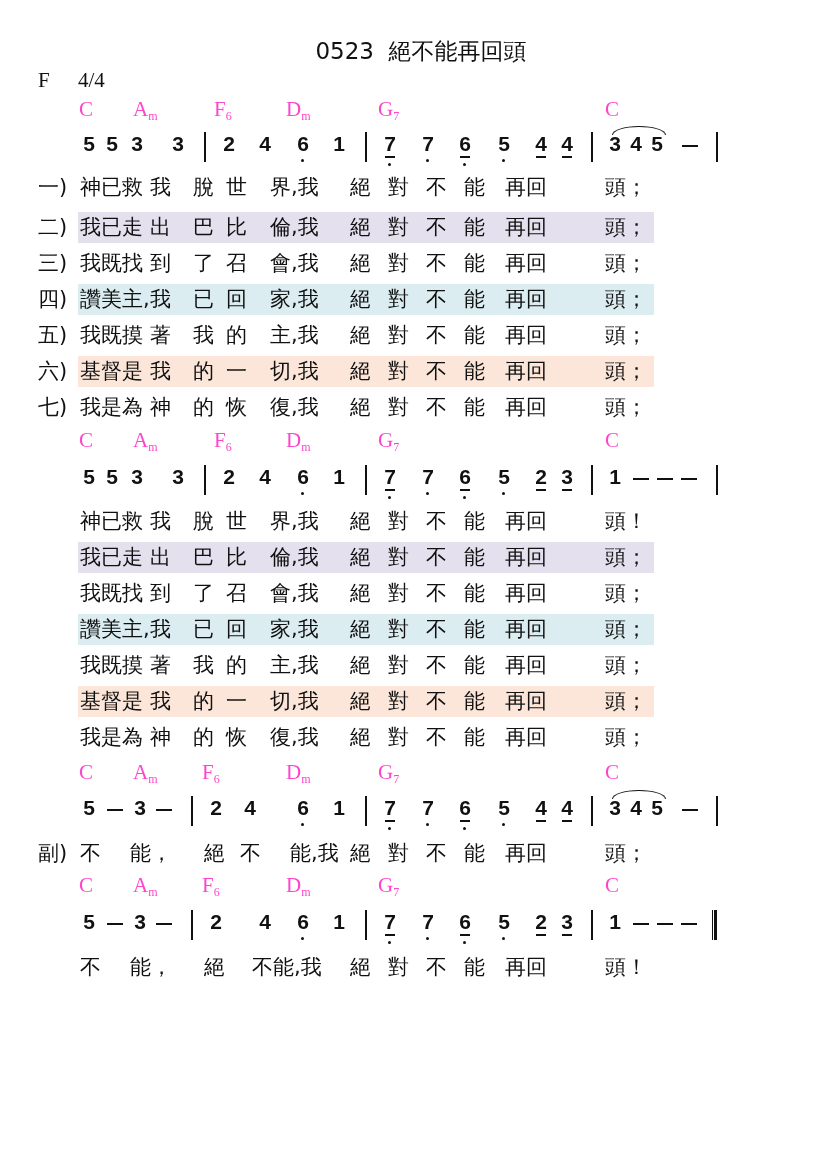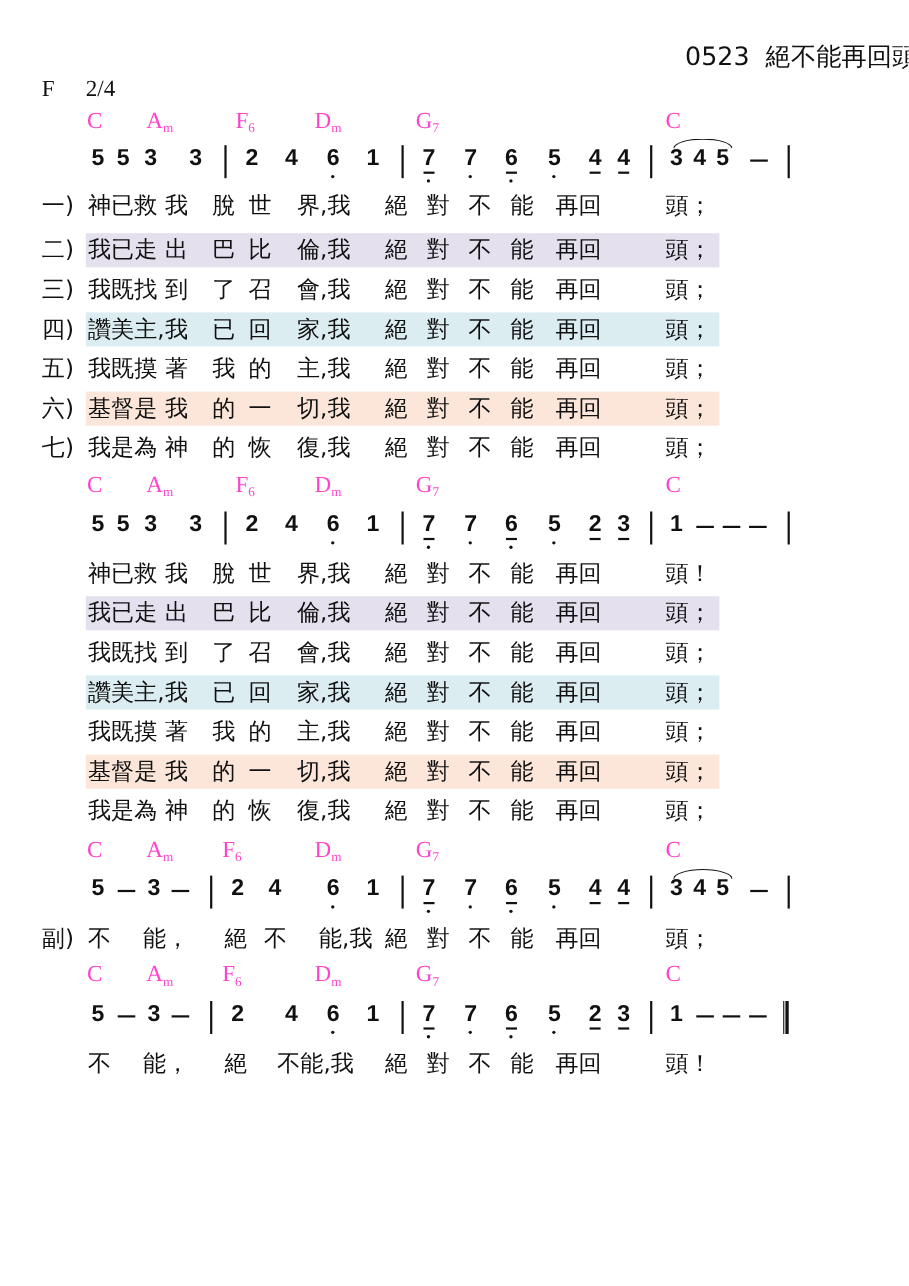--- a/index.html
+++ b/index.html
@@ -1,18 +1,18 @@
 <!DOCTYPE html>
 <html><head>
 <meta charset="utf-8">
 <style>
   html,body{margin:0;padding:0;background:#ffffff;}
   body{width:826px;height:1169px;position:relative;overflow:hidden;font-family:"DejaVu Sans",sans-serif;color:#111;}
   .abs{position:absolute;white-space:nowrap;}
-  .title{left:0;width:826px;top:36px;text-align:right;font-family:"DejaVu Sans",sans-serif;font-size:23px;padding-left:0;}
+  .title{left:0;width:826px;top:36px;text-align:center;font-family:"DejaVu Sans",sans-serif;font-size:23px;padding-left:0;}
   .title span{position:relative;left:4px;}
   .key{left:38px;top:68px;font-family:"Liberation Serif",serif;font-size:21px;}
   .meter{left:78px;top:68px;font-family:"Liberation Serif",serif;font-size:21px;}
   .chord{font-family:"Liberation Serif",serif;font-size:21px;color:#ff44cc;}
   .chord sub{font-size:12px;vertical-align:-4px;}
   .note{font-family:"Liberation Sans",sans-serif;font-weight:bold;font-size:21px;text-align:center;width:16px;margin-left:-8px;}
   .note.u1::after{content:"";position:absolute;left:3px;right:3px;bottom:-2px;height:2px;background:#111;}
   .dot{position:absolute;width:3px;height:3px;border-radius:50%;background:#111;left:6px;}
   .dash{width:16px;height:2px;background:#111;margin-left:-8px;}
   .bar{width:1.5px;background:#111;}
@@ -21,21 +21,21 @@
   .hl-purple{background:#e4e0ee;}
   .hl-blue{background:#dcedf2;}
   .hl-peach{background:#fbe6d9;}
   .ch{position:absolute;top:0;}
 </style>
 </head>
 <body>
 
 <div class="abs title" data-name="song-title"><span><span data-name="song-number">0523</span>&nbsp;&nbsp;<span data-name="song-name">絕不能再回頭</span></span></div>
 <div class="abs key" data-name="key-signature">F</div>
-<div class="abs meter" data-name="time-signature">2/4</div>
+<div class="abs meter" data-name="time-signature">4/4</div>
 
 <div class="abs" data-name="chord-row-1" style="left:0;top:97px;width:826px;height:28px;">
   <span class="ch chord" style="left:79px" data-name="chord">C</span>
   <span class="ch chord" style="left:133px" data-name="chord"><span>A</span><sub>m</sub></span>
   <span class="ch chord" style="left:214px" data-name="chord"><span>F</span><sub>6</sub></span>
   <span class="ch chord" style="left:286px" data-name="chord"><span>D</span><sub>m</sub></span>
   <span class="ch chord" style="left:378px" data-name="chord"><span>G</span><sub>7</sub></span>
   <span class="ch chord" style="left:605px" data-name="chord">C</span>
 </div>
 <div class="abs" data-name="notation-row-1" style="left:0;top:132px;width:826px;height:40px;">

